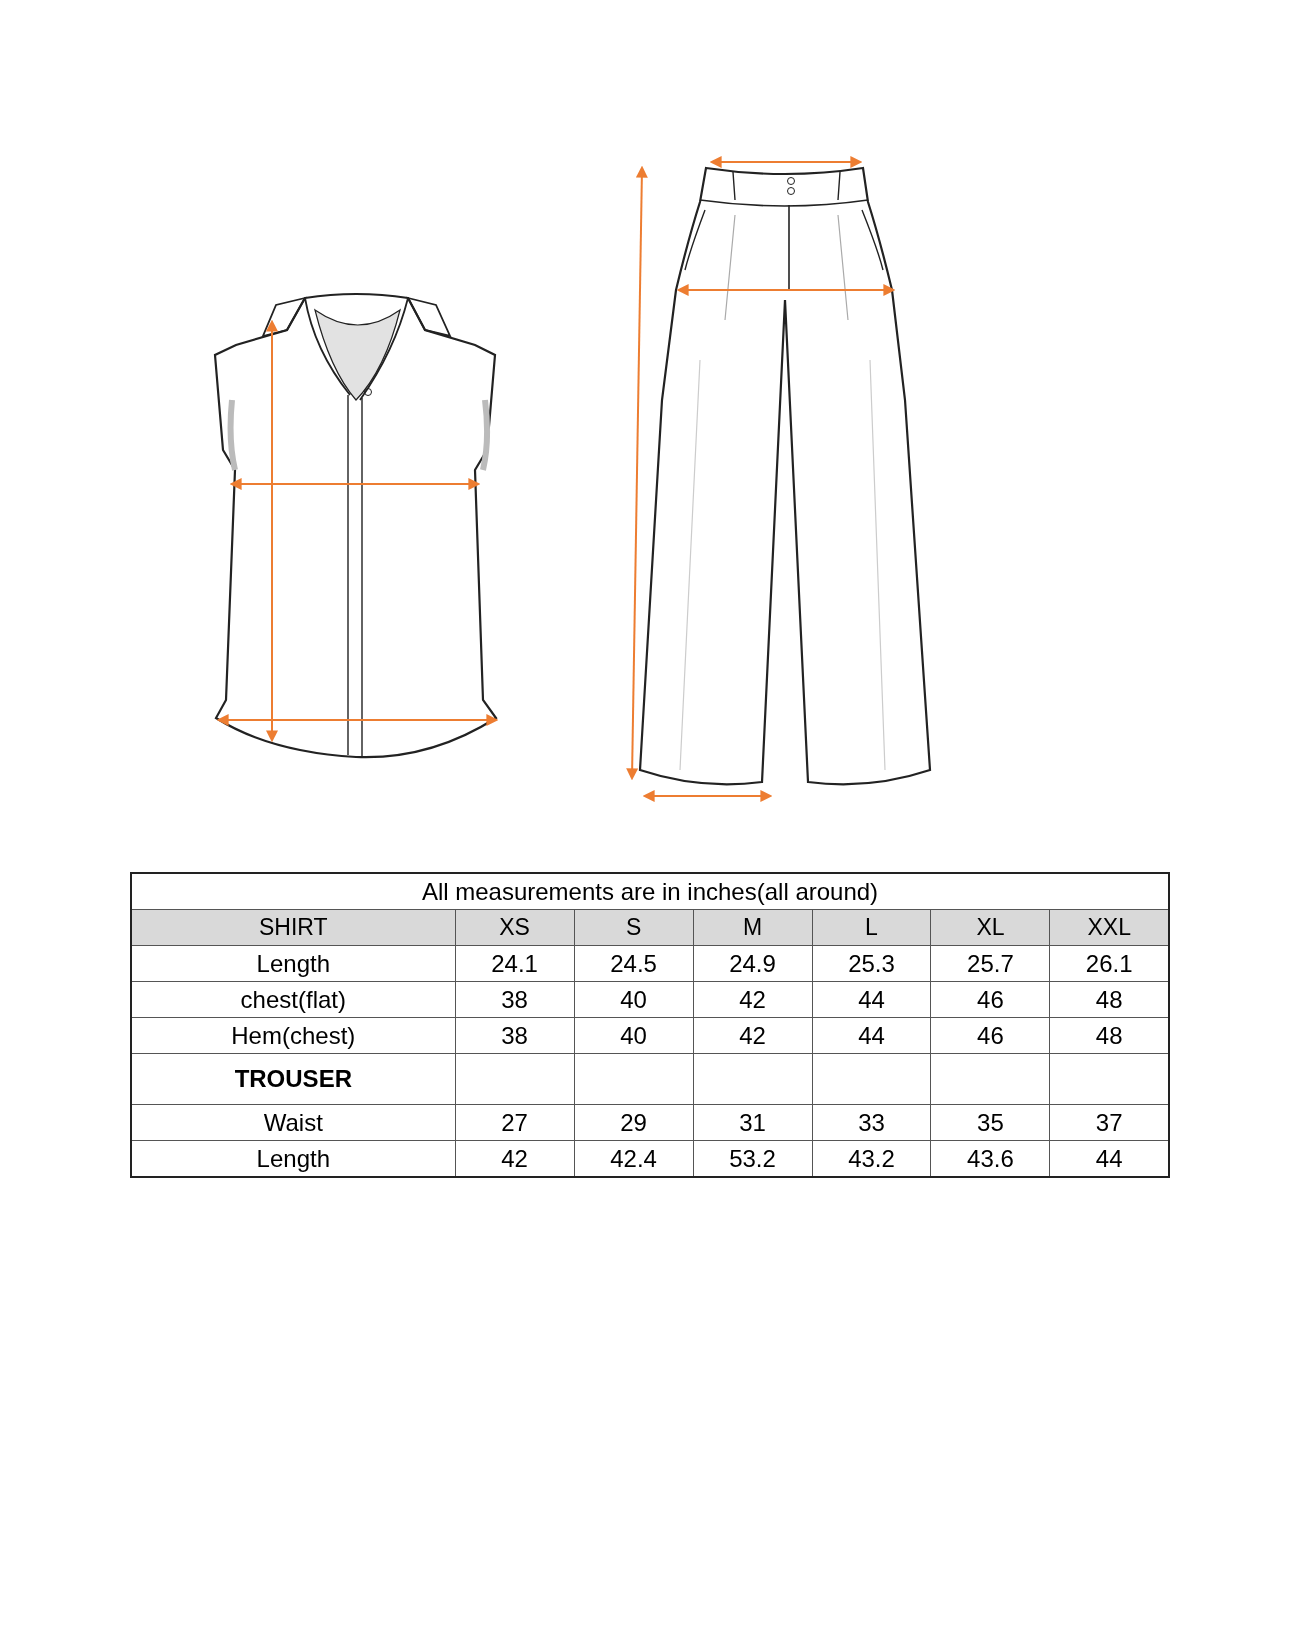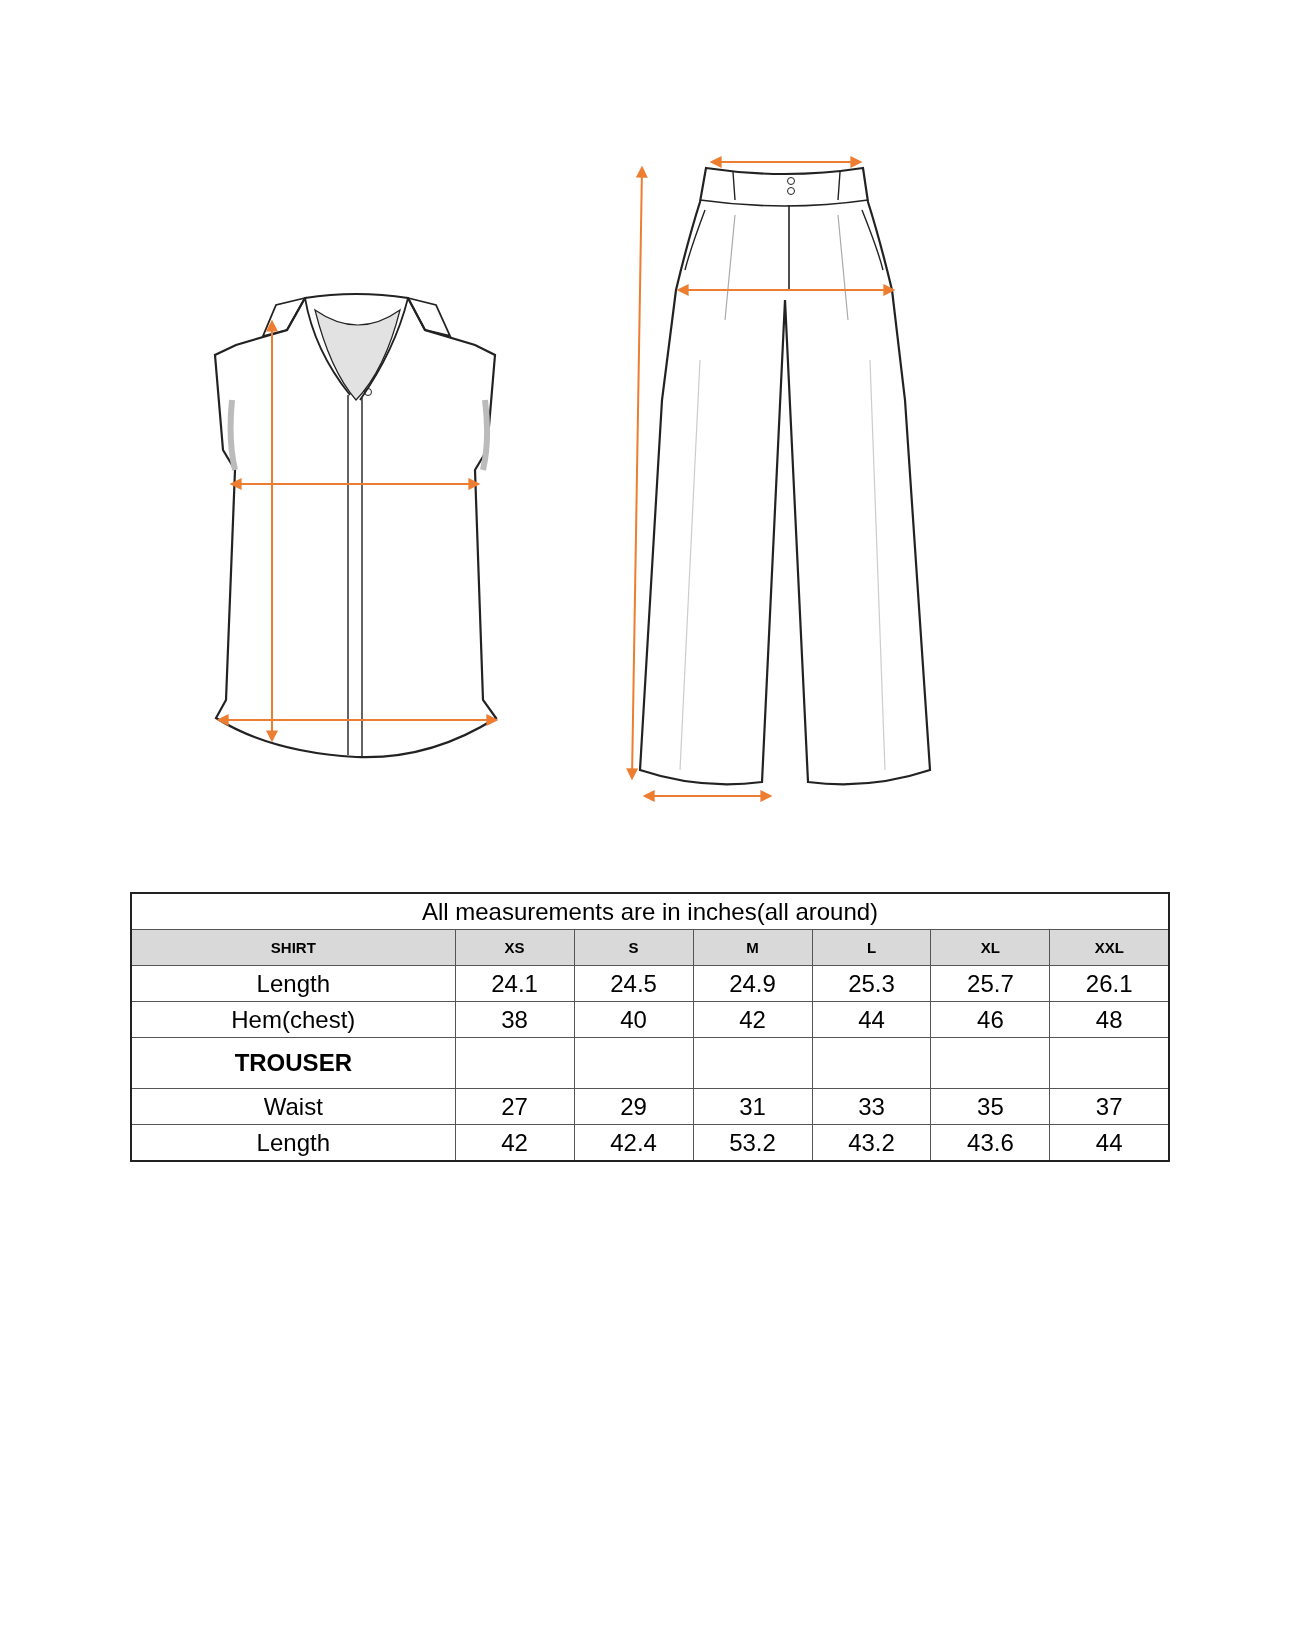--- a/index.html
+++ b/index.html
@@ -1,29 +1,29 @@
 <!DOCTYPE html>
 <html><head>
 <meta charset="utf-8">
 <style>
   html, body { margin: 0; padding: 0; background: #ffffff; }
   body { width: 1308px; height: 1648px; position: relative; overflow: hidden;
          font-family: "Liberation Sans", "DejaVu Sans", sans-serif; color: #000; }
   .illus { position: absolute; left: 0; top: 0; width: 1308px; height: 860px; }
   .illus svg { width: 100%; height: 100%; display: block; }
   table.size-table {
-    position: absolute; left: 130px; top: 892px; width: 1040px;
+    position: absolute; left: 130px; top: 872px; width: 1040px;
     border-collapse: collapse; border: 2.5px solid #222; table-layout: fixed;
   }
   table.size-table td {
     border: 1.5px solid #555; text-align: center; font-size: 24px;
     height: 35px; padding: 0; line-height: 1;
   }
   td.caption { border-bottom: 2px solid #333; height: 34px; font-size: 23px; }
-  tr.head td { background: #d9d9d9; font-weight: bold; font-size: 15px; }
+  tr.head td { background: #d9d9d9; font-weight: normal; font-size: 23px; }
   tr.section td { height: 50px; }
   td.section-label { font-weight: bold; font-size: 23px; }
   td.right { text-align: right; padding-right: 14px; }
   td.offset { padding-left: 44px; }
   td.label { text-align: center; }
 </style>
 </head>
 <body>
 
 <div class="illus">
@@ -99,20 +99,29 @@
   <tr>
     <td class="label">Length</td>
     <td>24.1</td>
     <td>24.5</td>
     <td>24.9</td>
     <td>25.3</td>
     <td>25.7</td>
     <td>26.1</td>
   </tr>
   <tr>
+    <td class="label">chest(flat)</td>
+    <td>38</td>
+    <td>40</td>
+    <td>42</td>
+    <td>44</td>
+    <td>46</td>
+    <td>48</td>
+  </tr>
+  <tr>
     <td class="label">Hem(chest)</td>
     <td>38</td>
     <td>40</td>
     <td>42</td>
     <td>44</td>
     <td>46</td>
     <td>48</td>
   </tr>
   <tr class="section">
     <td class="section-label">TROUSER</td>

